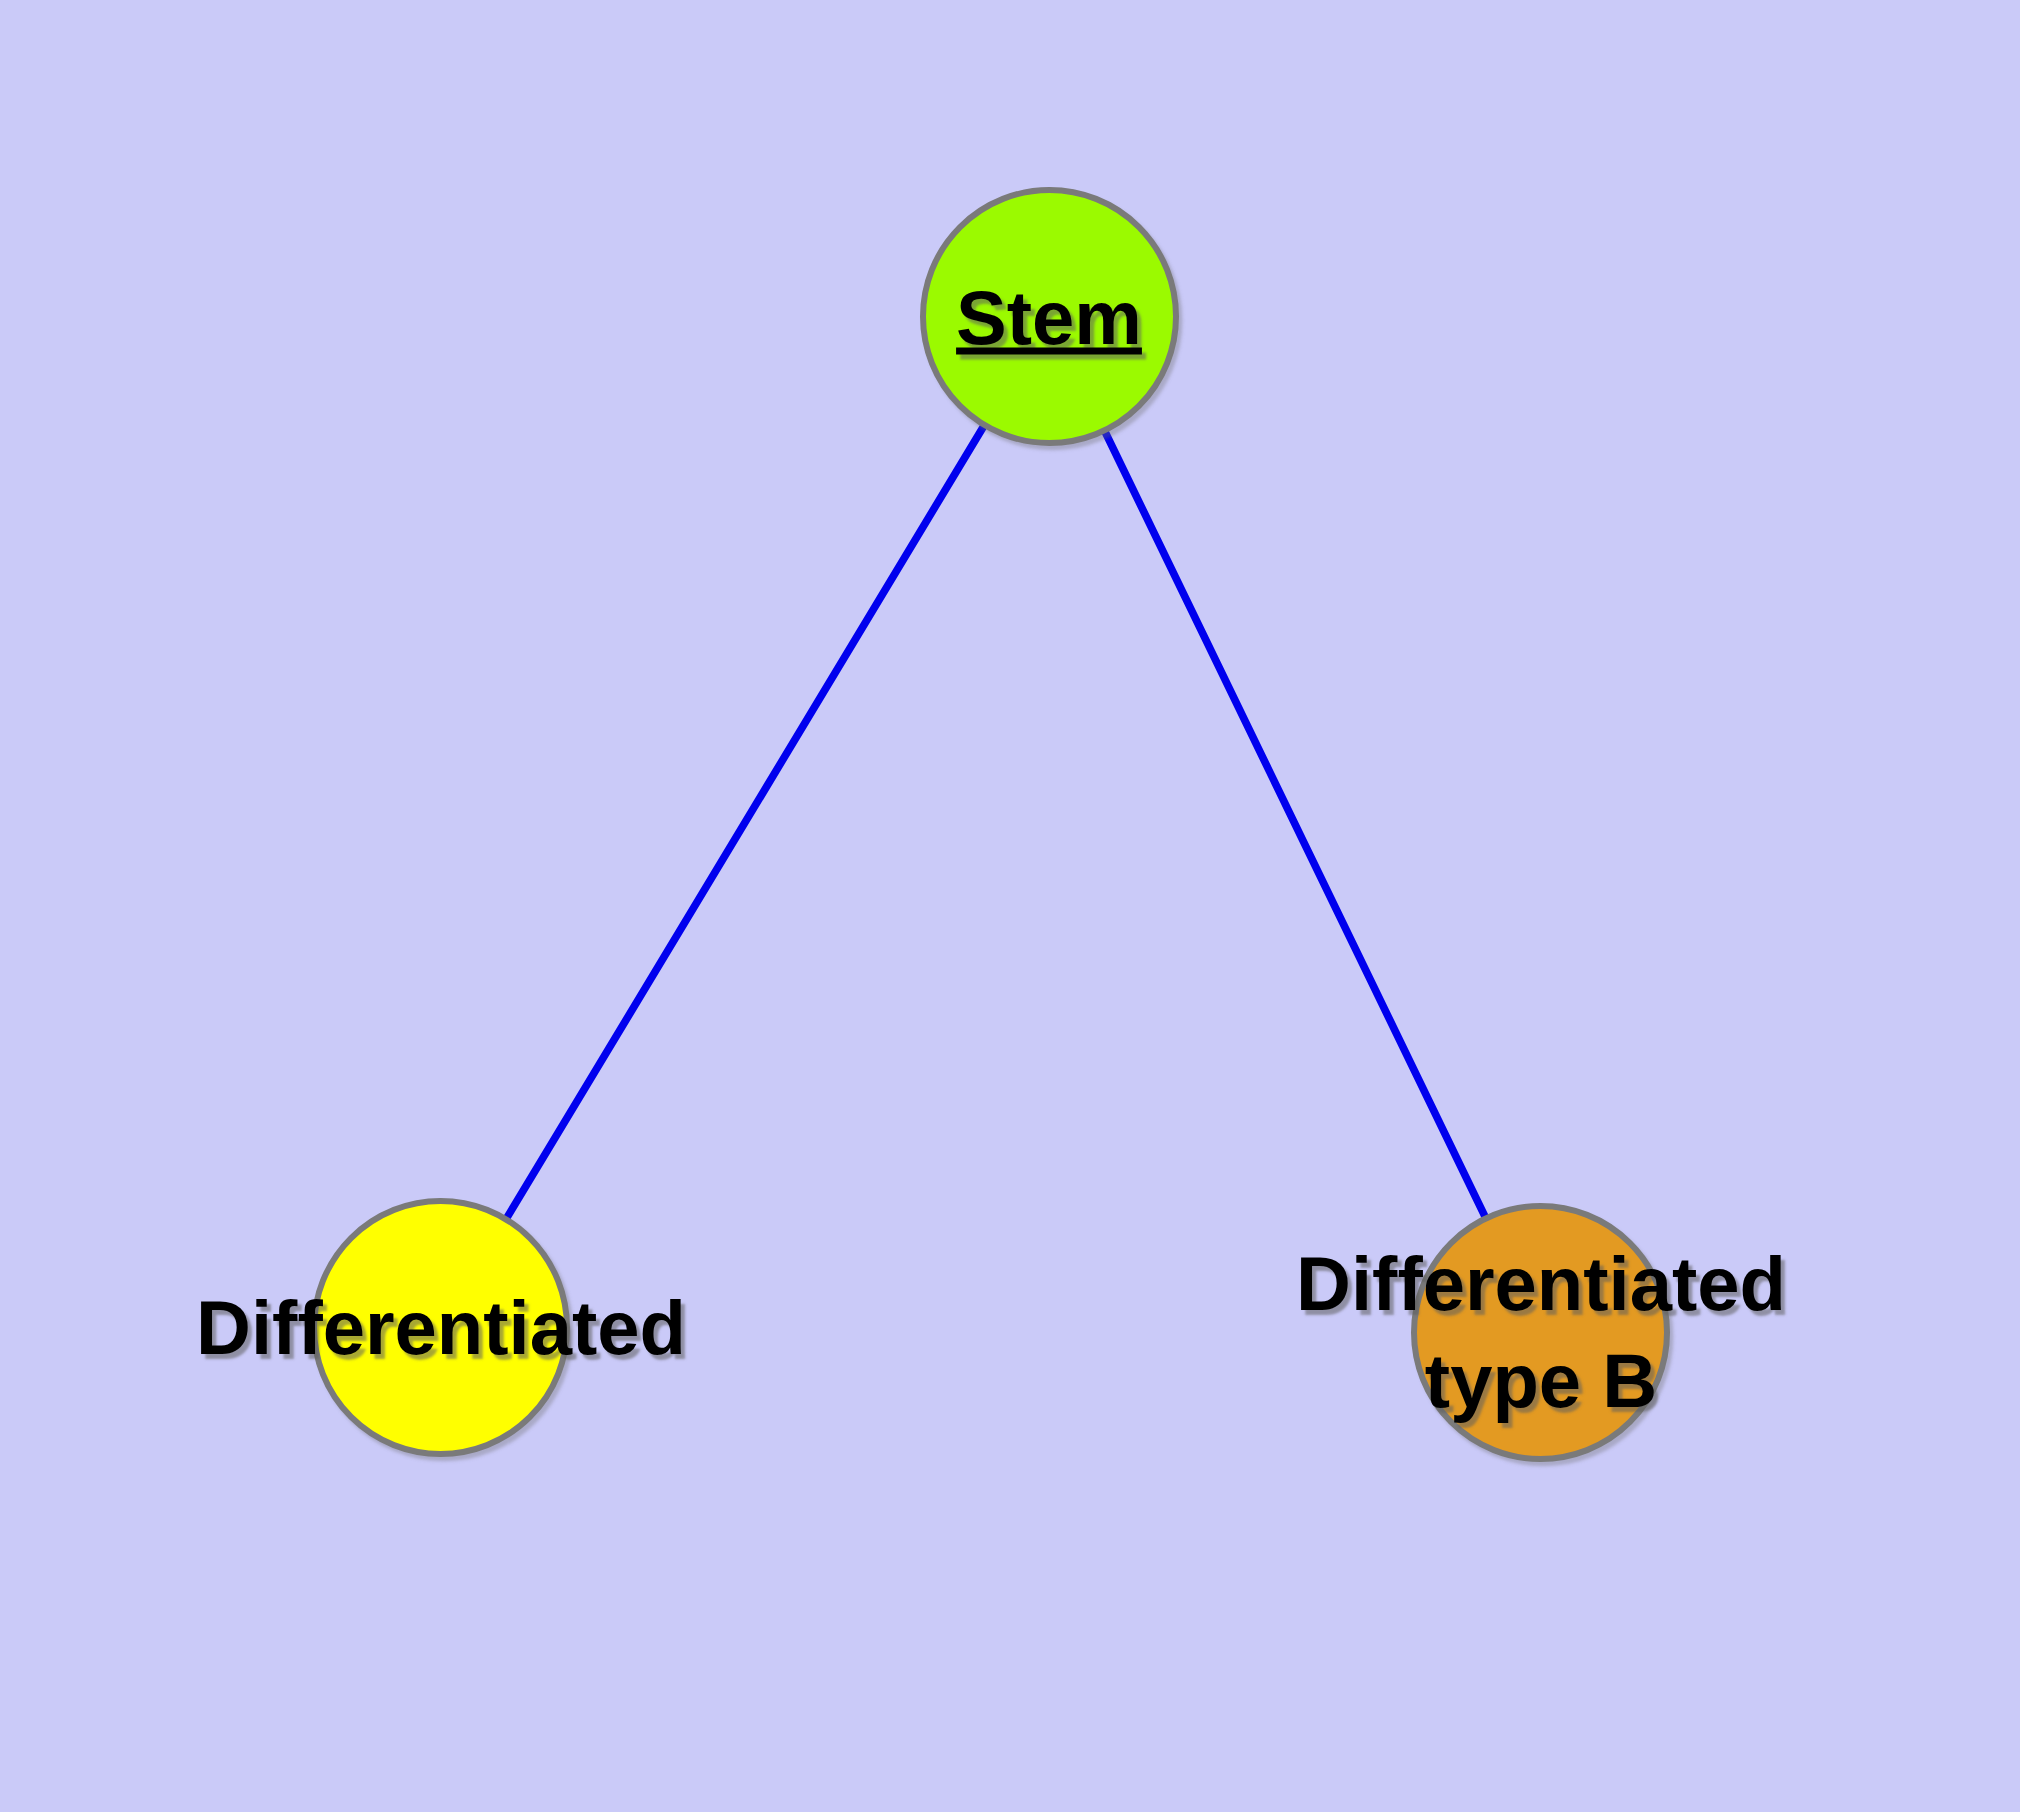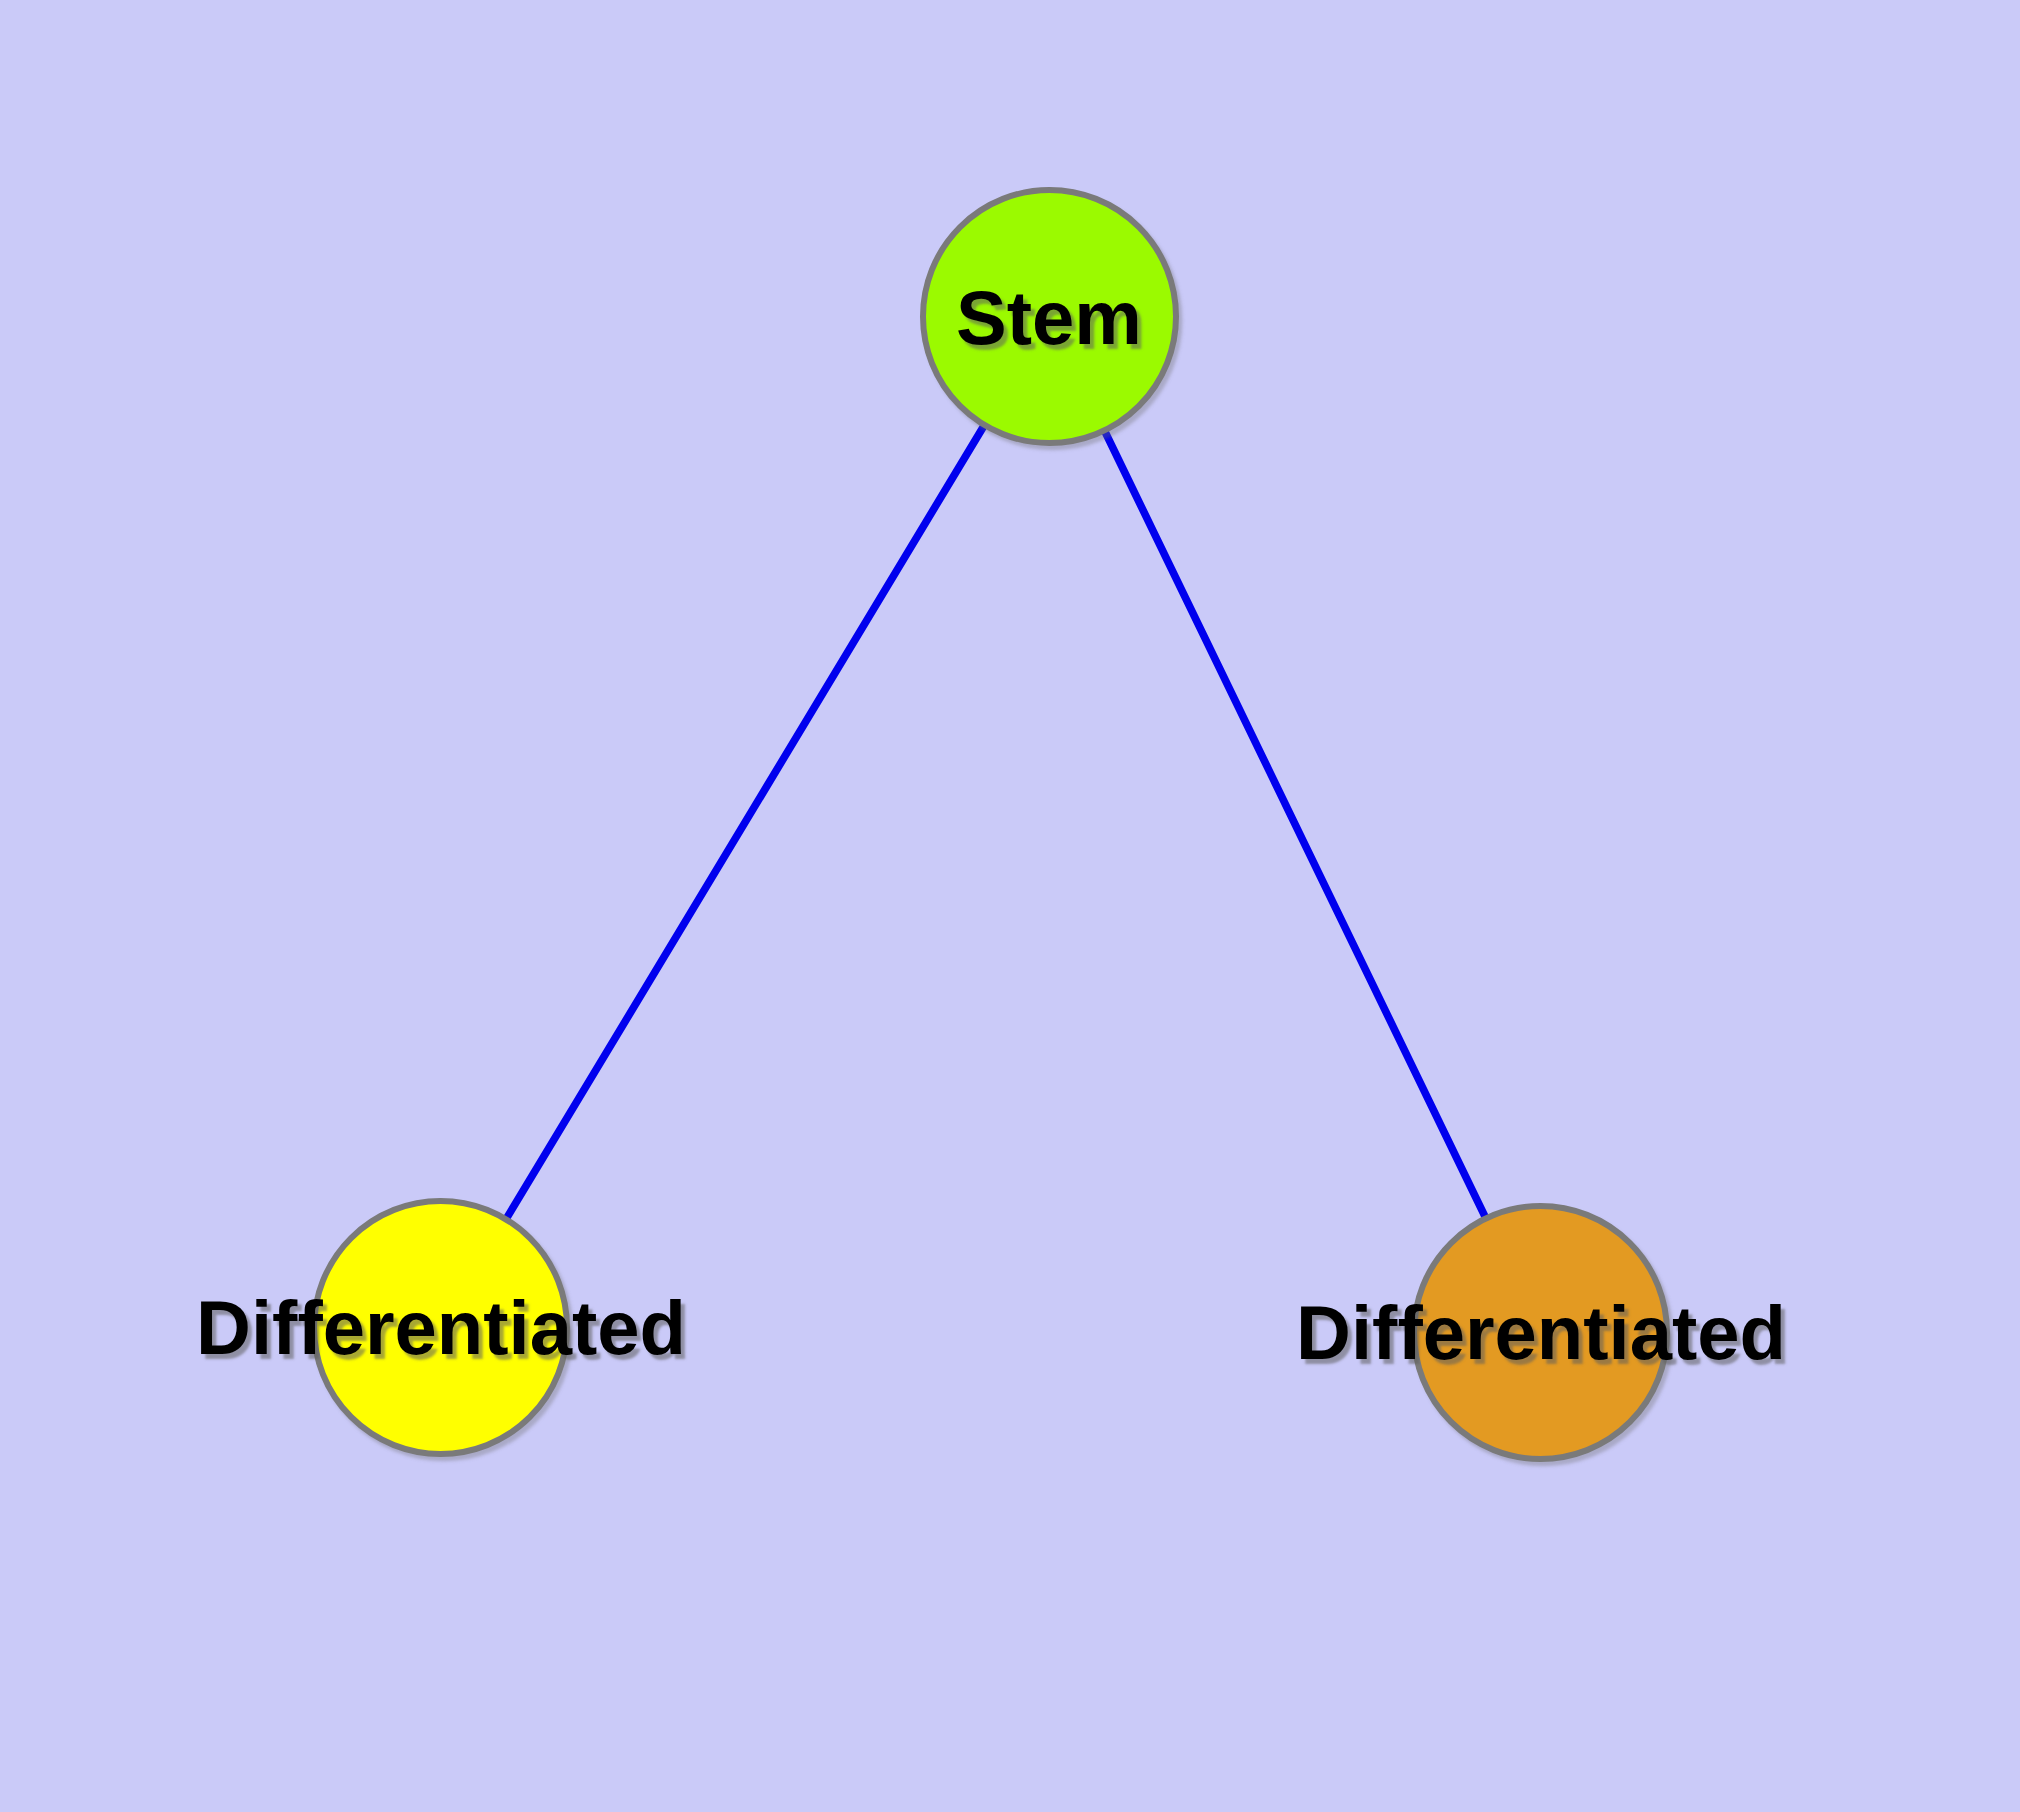--- a/index.html
+++ b/index.html
@@ -48,26 +48,27 @@
 
   <svg id="edges" width="2021" height="1812" viewBox="0 0 2384 2138">
     <line class="edge" x1="1238" y1="374" x2="520" y2="1566" stroke="#0000ee"></line>
     <line class="edge" x1="1238" y1="374" x2="1818" y2="1572" stroke="#0000ee"></line>
   </svg>
 
   <div class="node" style="left: 920px; top: 187px; width: 259px; height: 259px; background: rgb(155, 250, 0); border-color: rgb(122, 122, 122);"></div>
   <div class="node" style="left: 311px; top: 1198px; width: 259px; height: 259px; background: rgb(255, 255, 0); border-color: rgb(122, 122, 122);"></div>
   <div class="node" style="left: 1411px; top: 1203px; width: 259px; height: 259px; background: rgb(227, 154, 34); border-color: rgb(122, 122, 122);"></div>
 
-  <div class="node-label" style="left: 1049px; top: 317px; color: rgb(0, 0, 0);">
+  <div class="node-label" style="left: 1049px; top: 317px; color: rgb(0, 0, 0); text-decoration: underline;">
     <div>Stem</div>
   </div>
 
   <div class="node-label" style="left: 441px; top: 1327px; color: rgb(0, 0, 0);">
     <div>Differentiated</div>
   </div>
 
   <div class="node-label" style="left: 1541px; top: 1332px; color: rgb(0, 0, 0);">
     <div>Differentiated</div>
+    <div>type B</div>
   </div>
 
 </div>
 
 
 </body></html>

